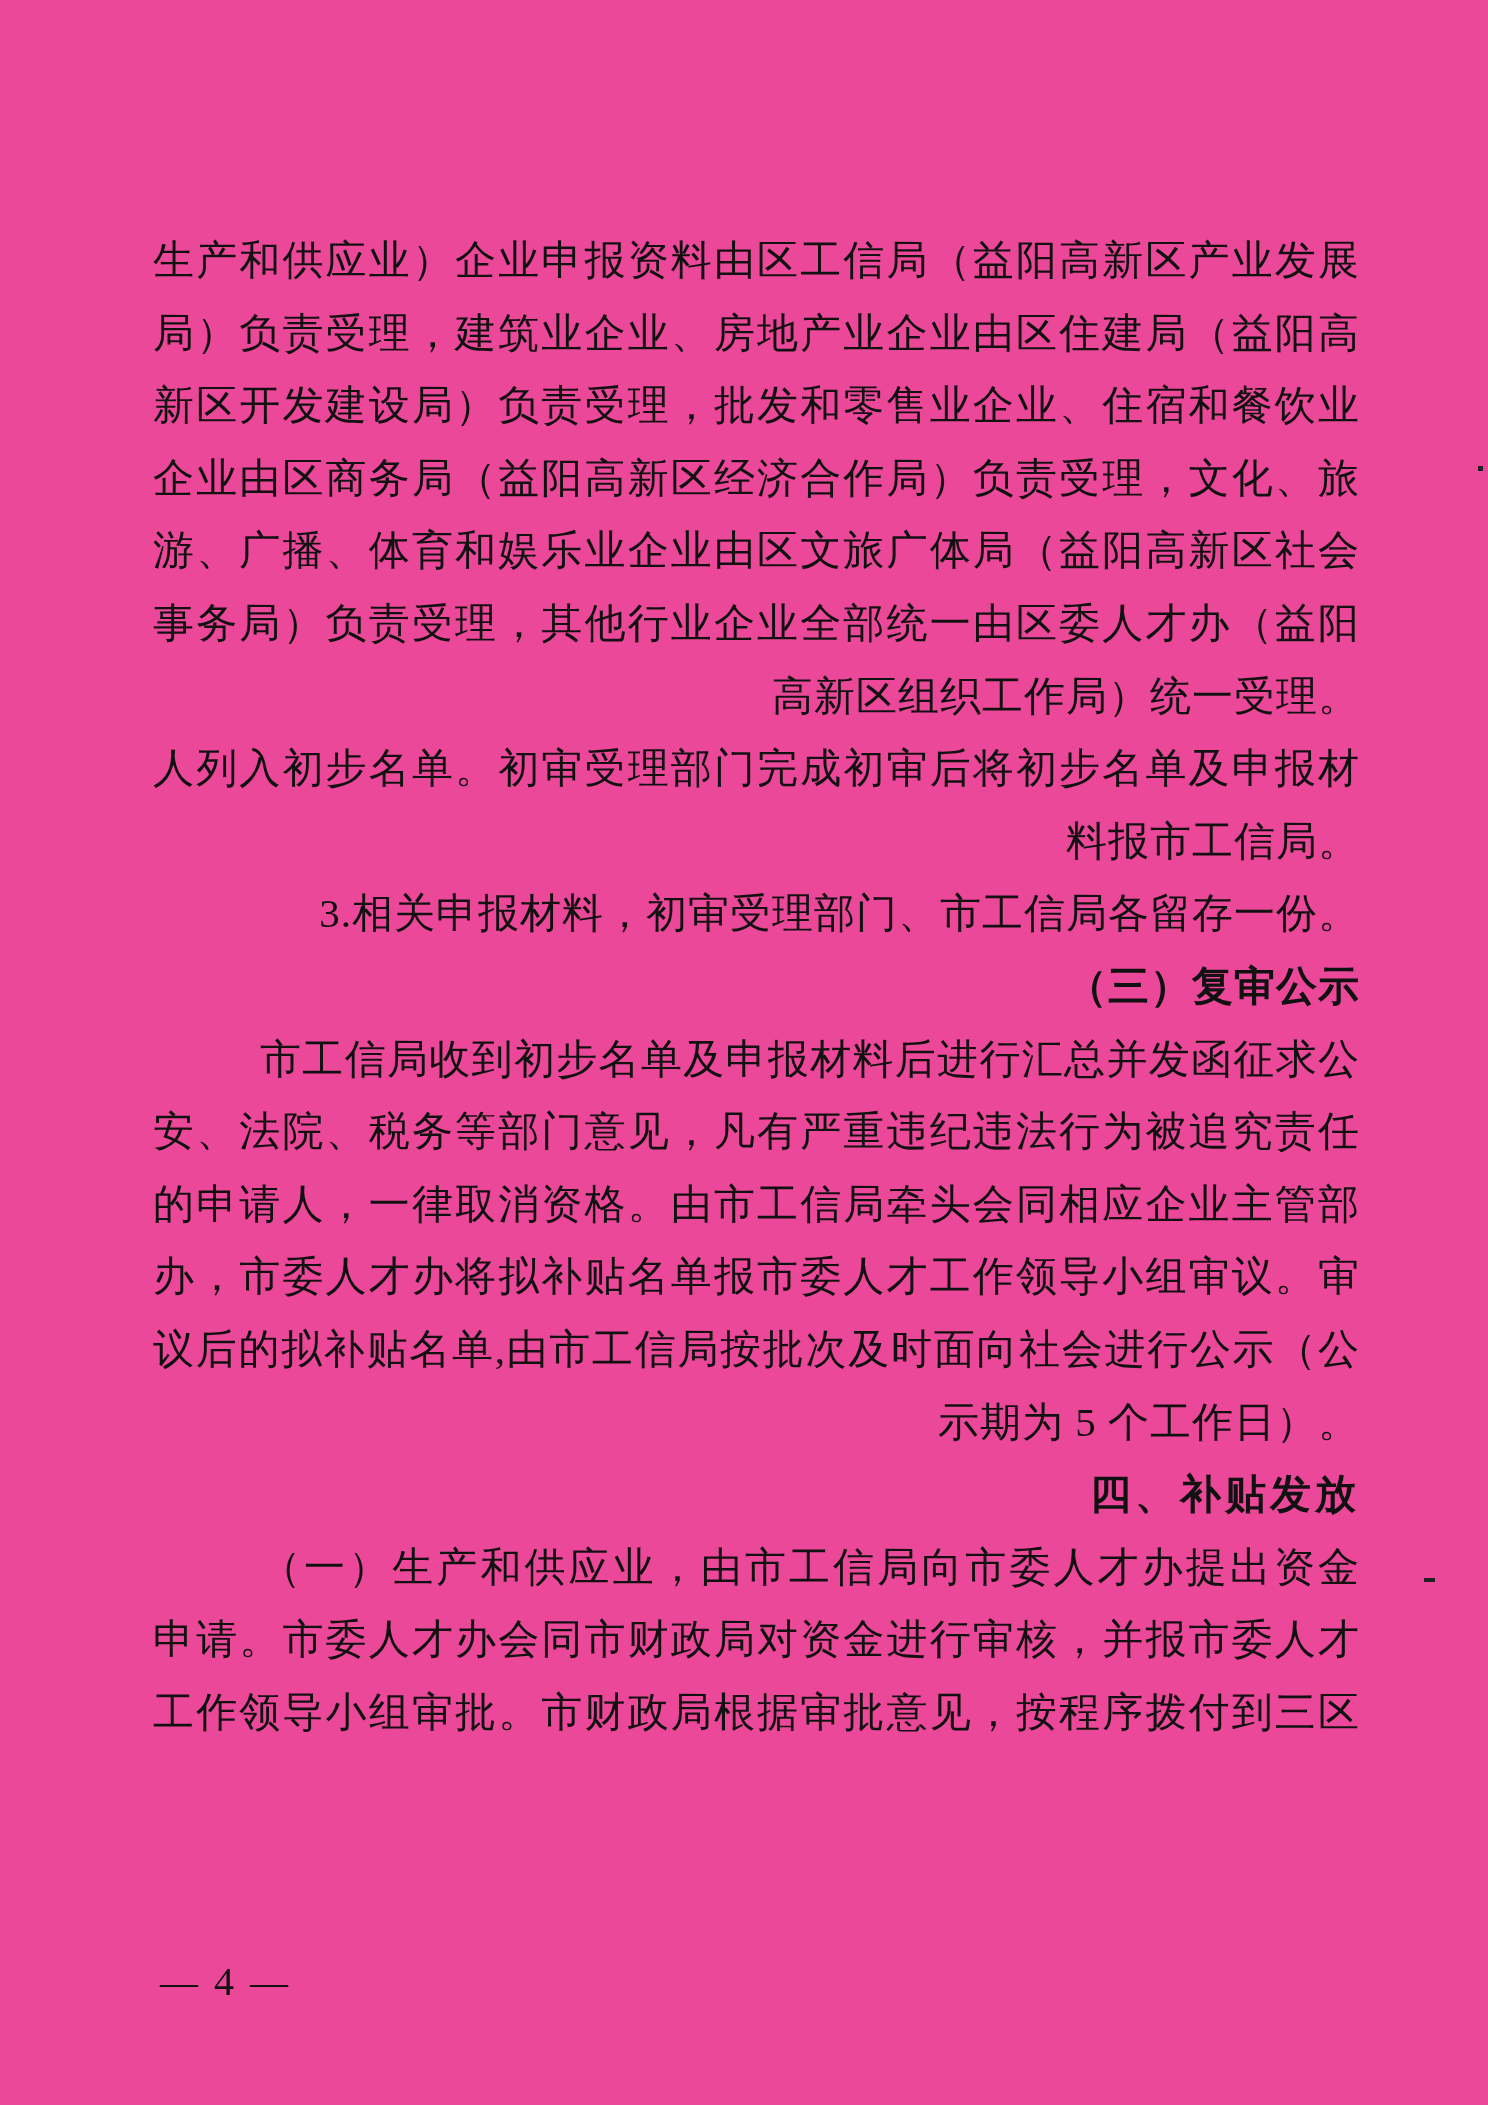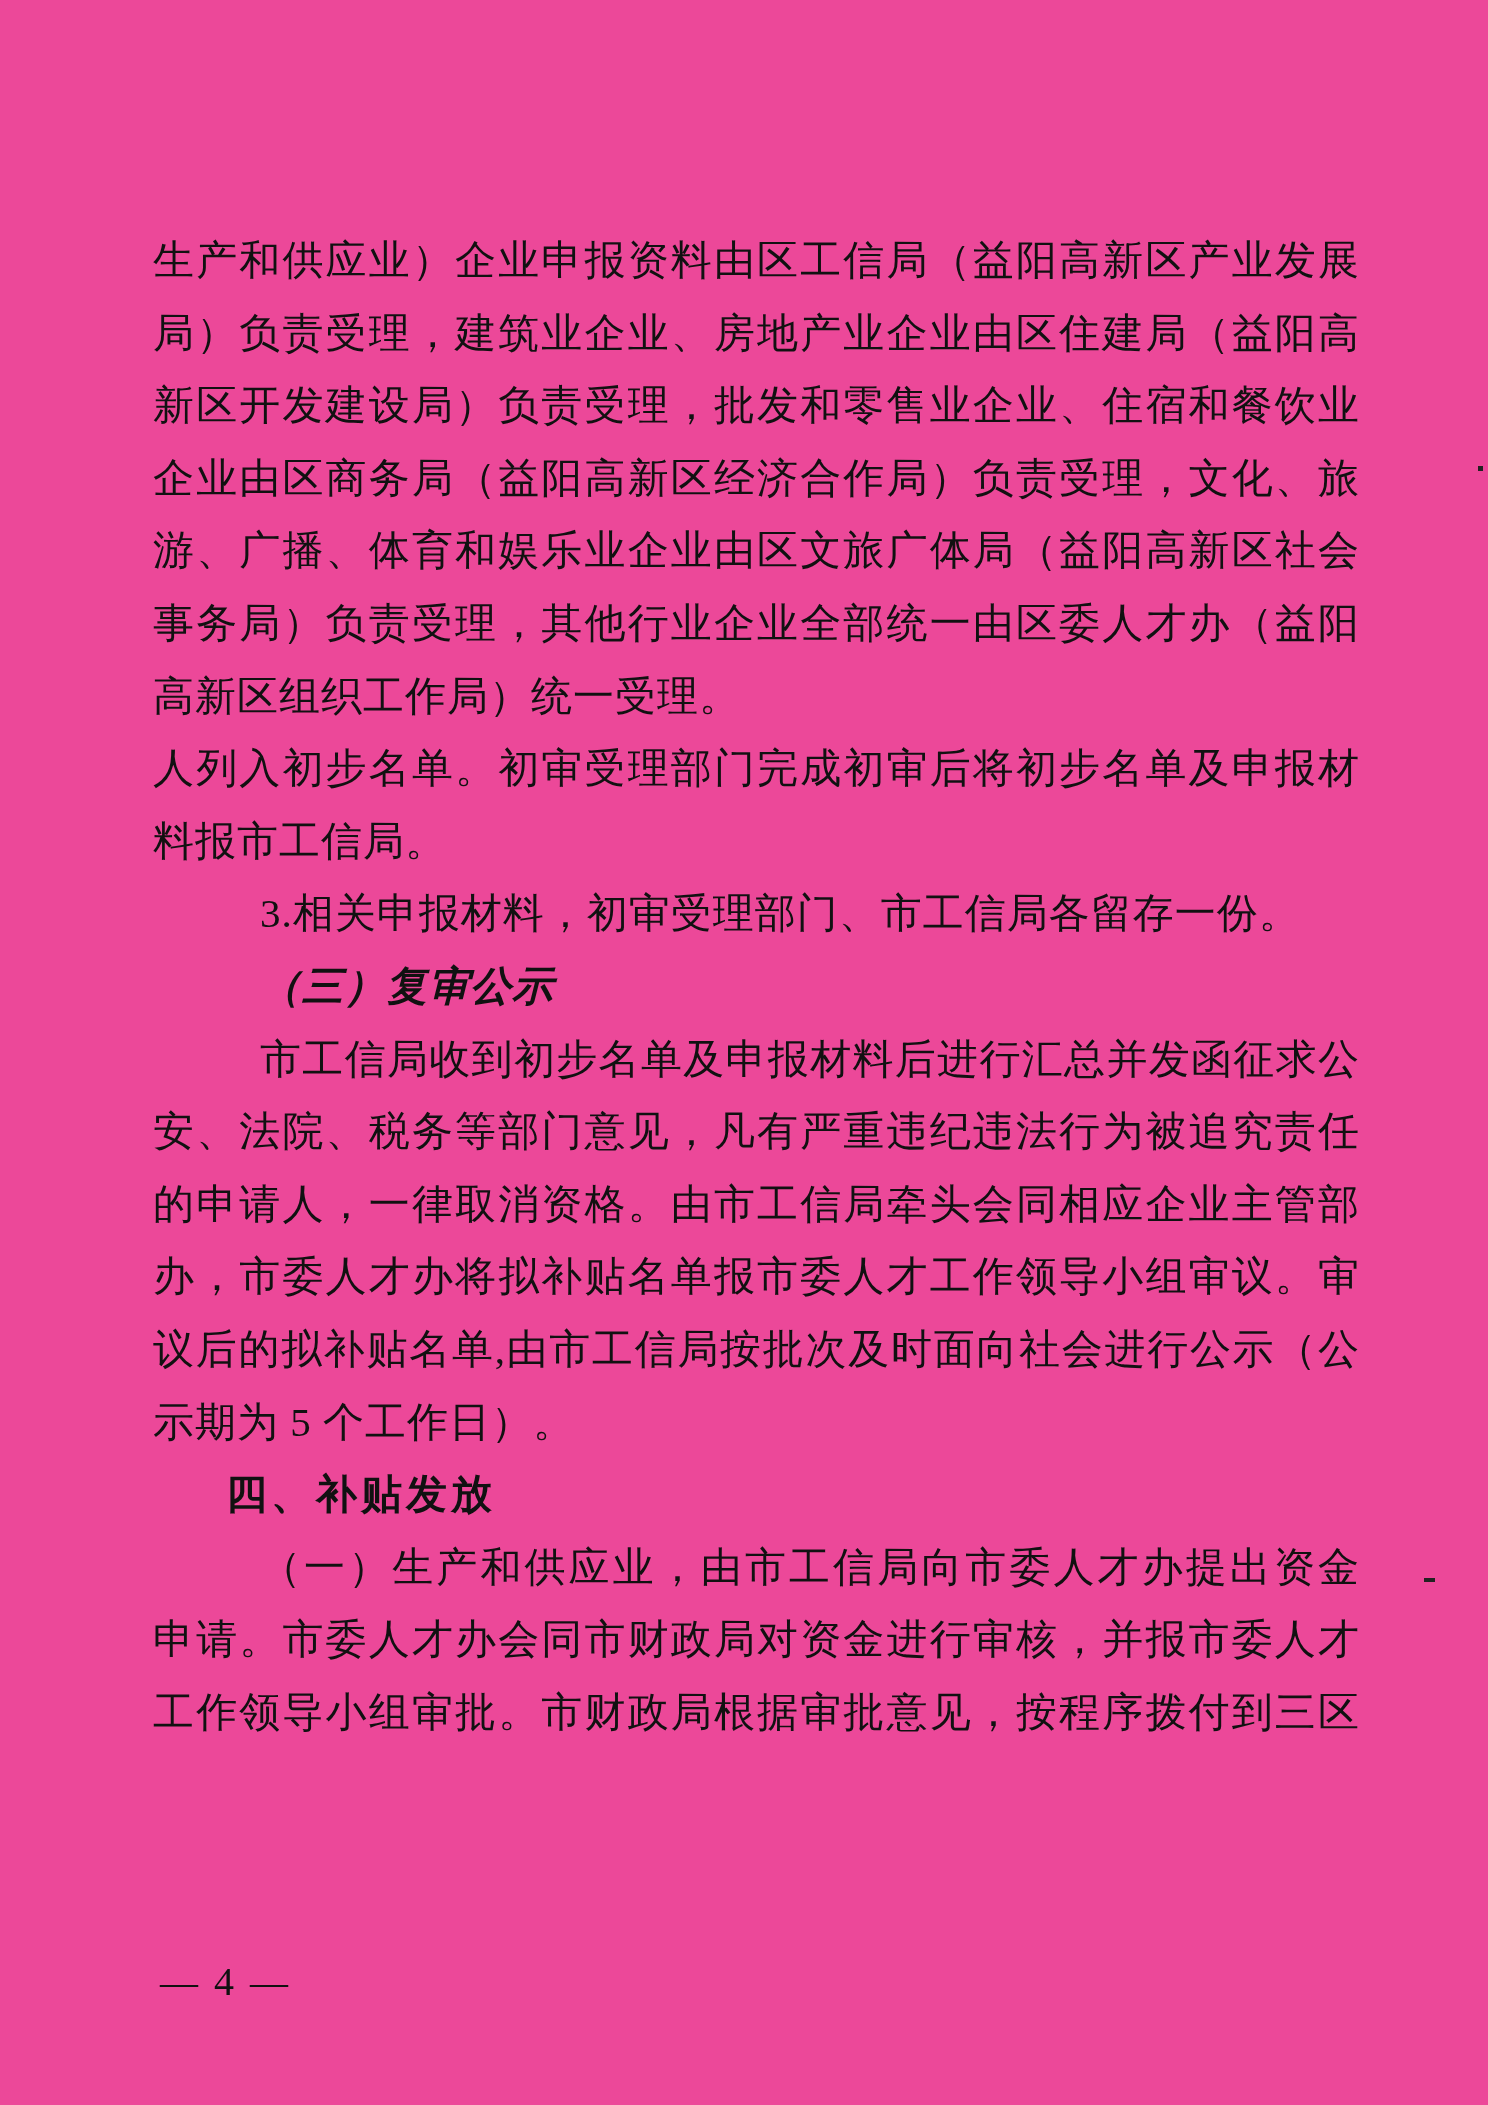--- a/index.html
+++ b/index.html
@@ -21,34 +21,33 @@
     left: 153px;
     top: 224px;
     width: 1207px;
   }
   .line {
     height: 72.6px;
     line-height: 72.6px;
     font-size: 41px;
     letter-spacing: 1px;
     white-space: nowrap;
-    text-align: left;
+    text-align: right;
     overflow: hidden;
   }
   .line.fill {
     white-space: normal;
     text-align: justify;
     text-align-last: justify;
   }
   .line.indent {
     padding-left: 107px;
   }
   .line.kai {
     font-weight: 700;
-    font-style: italic;
   }
   .line.hei {
     font-weight: 700;
     font-family: Liberation Serif, serif;
     padding-left: 73px;
     letter-spacing: 4px;
   }
   .page-footer {
     position: absolute;
     left: 160px;

